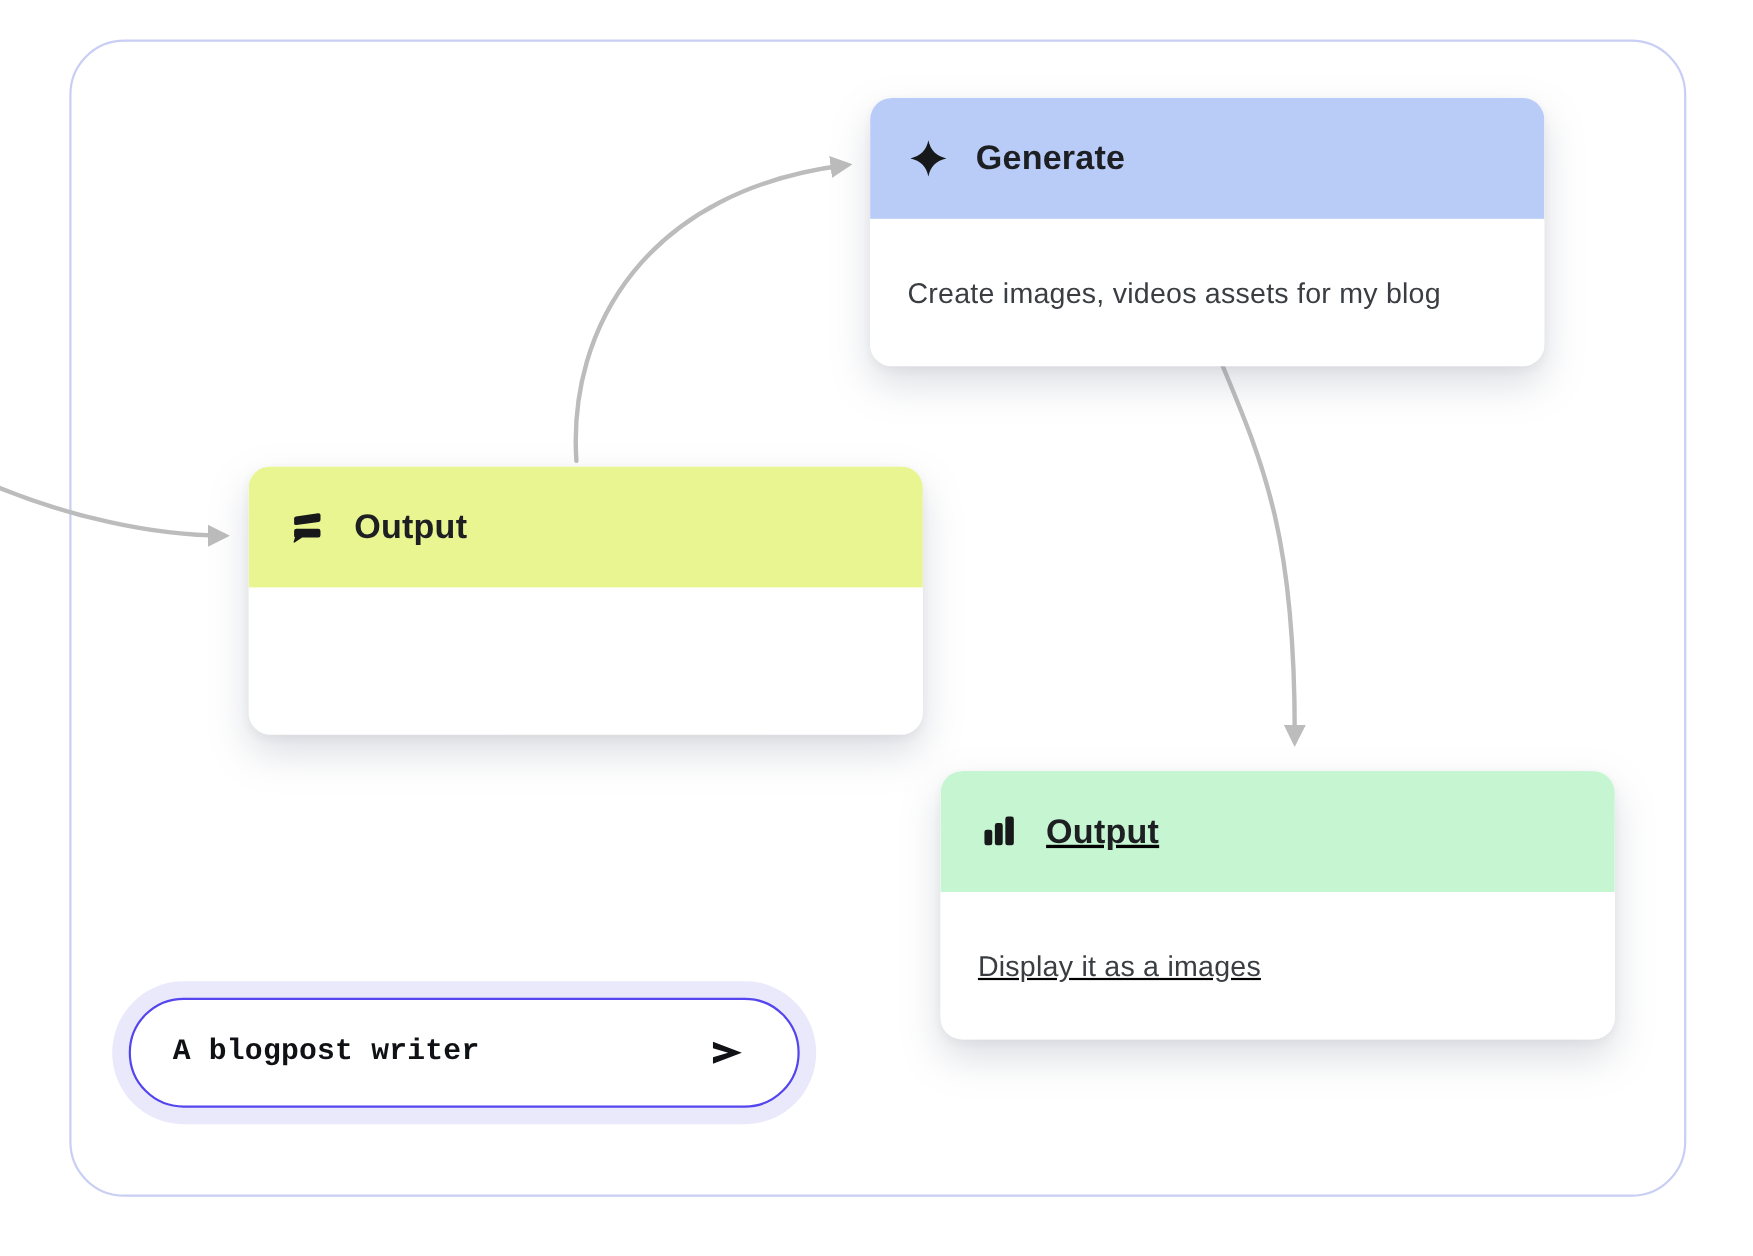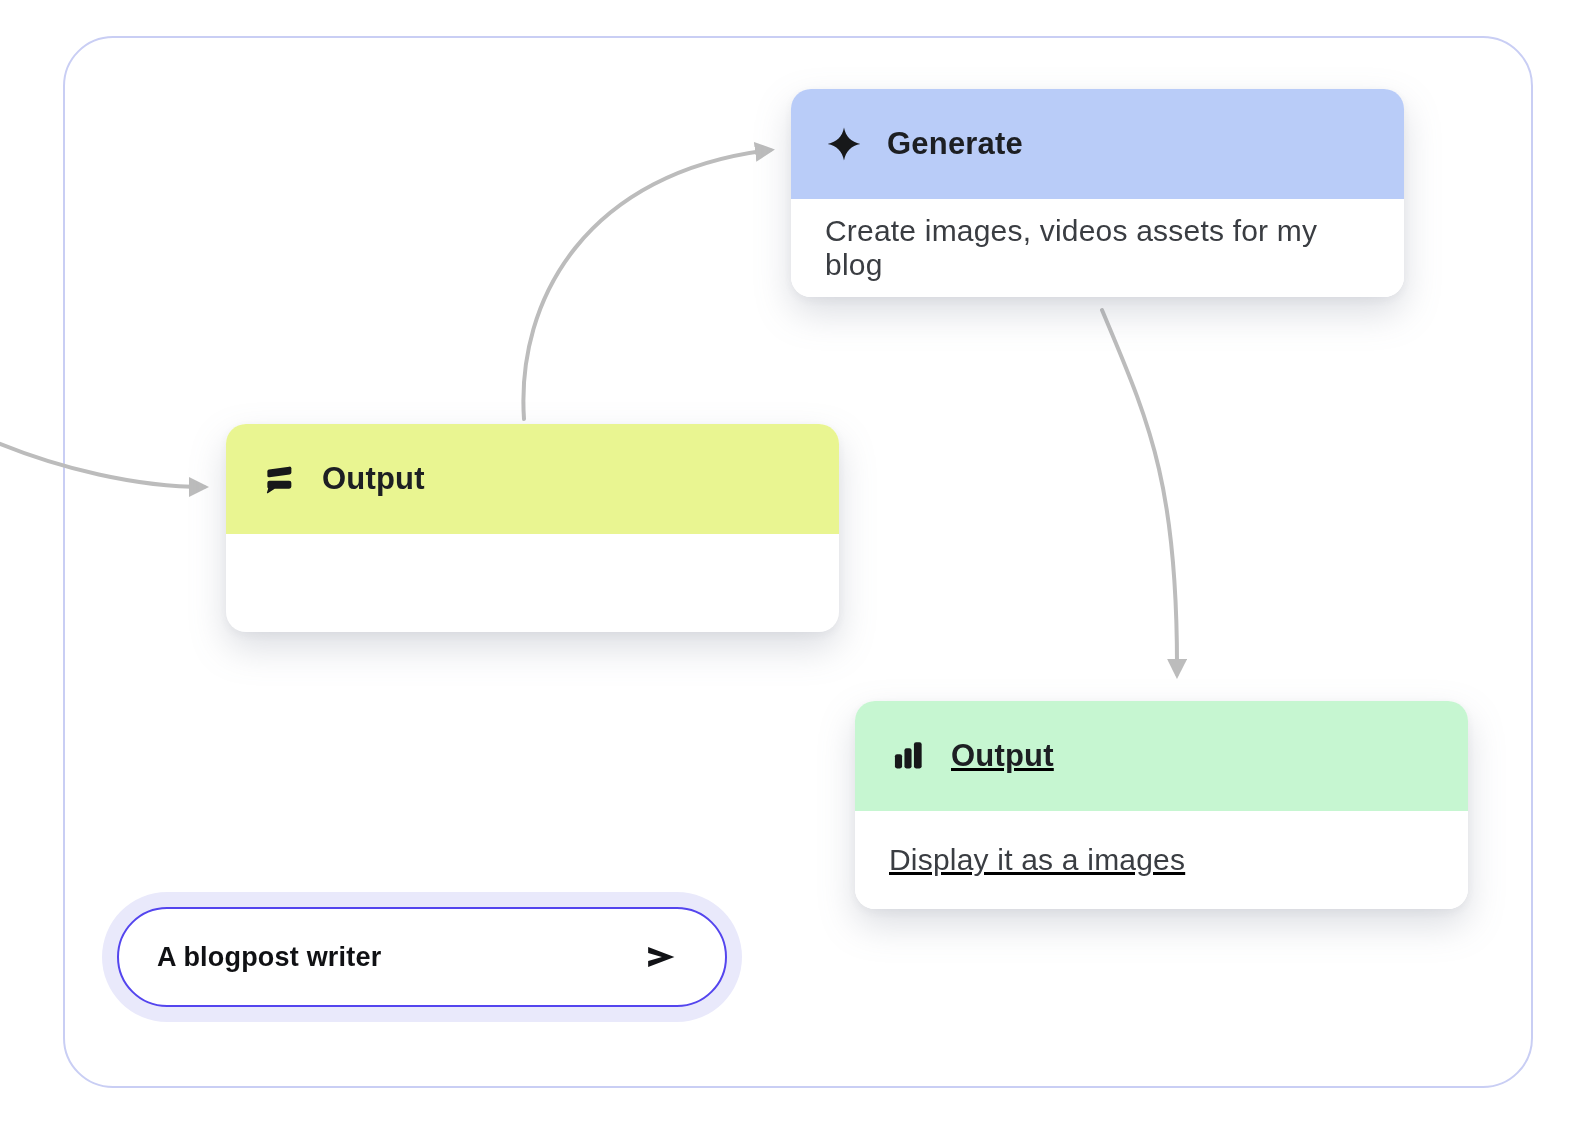--- a/index.html
+++ b/index.html
@@ -40,21 +40,21 @@
   }
   .conn {
     fill: none;
     stroke-width: 4px;
     stroke-linecap: round;
   }
   
   .node {
     position: absolute;
     width: 613px;
-    height: 208px;
+    height: 244px;
     border-radius: 20px;
     background: #ffffff;
     box-shadow: 0 16px 36px rgba(120, 126, 148, 0.26), 0 3px 8px rgba(60, 64, 80, 0.06);
     overflow: hidden;
     z-index: 3;
     display: flex;
     flex-direction: column;
     cursor: pointer;
   }
   .node-generate { left: 791px; top: 89px; }
@@ -86,21 +86,21 @@
   }
   .node-body {
     flex: 1 1 auto;
     display: flex;
     align-items: center;
     padding: 0 34px;
     box-sizing: border-box;
     background: #ffffff;
   }
   .node-desc {
-    font-size: 30px;
+    font-size: 26px;
     font-weight: 400;
     color: #3a3d42;
     letter-spacing: 0.2px;
   }
   
   .prompt-glow {
     position: absolute;
     left: 102px;
     top: 892px;
     width: 640px;
@@ -116,20 +116,21 @@
     height: 100%;
     border-radius: 50px;
     background: #ffffff;
     border: 2px solid #5445ee;
     box-sizing: border-box;
     display: flex;
     align-items: center;
     justify-content: space-between;
     padding: 0 44px 0 38px;
     cursor: text;
+    font-family: Liberation Mono, monospace;
   }
   .prompt-text {
     font-size: 27px;
     font-weight: 700;
     color: #101114;
     letter-spacing: 0.2px;
   }
   .send-btn {
     width: 40px;
     height: 40px;

